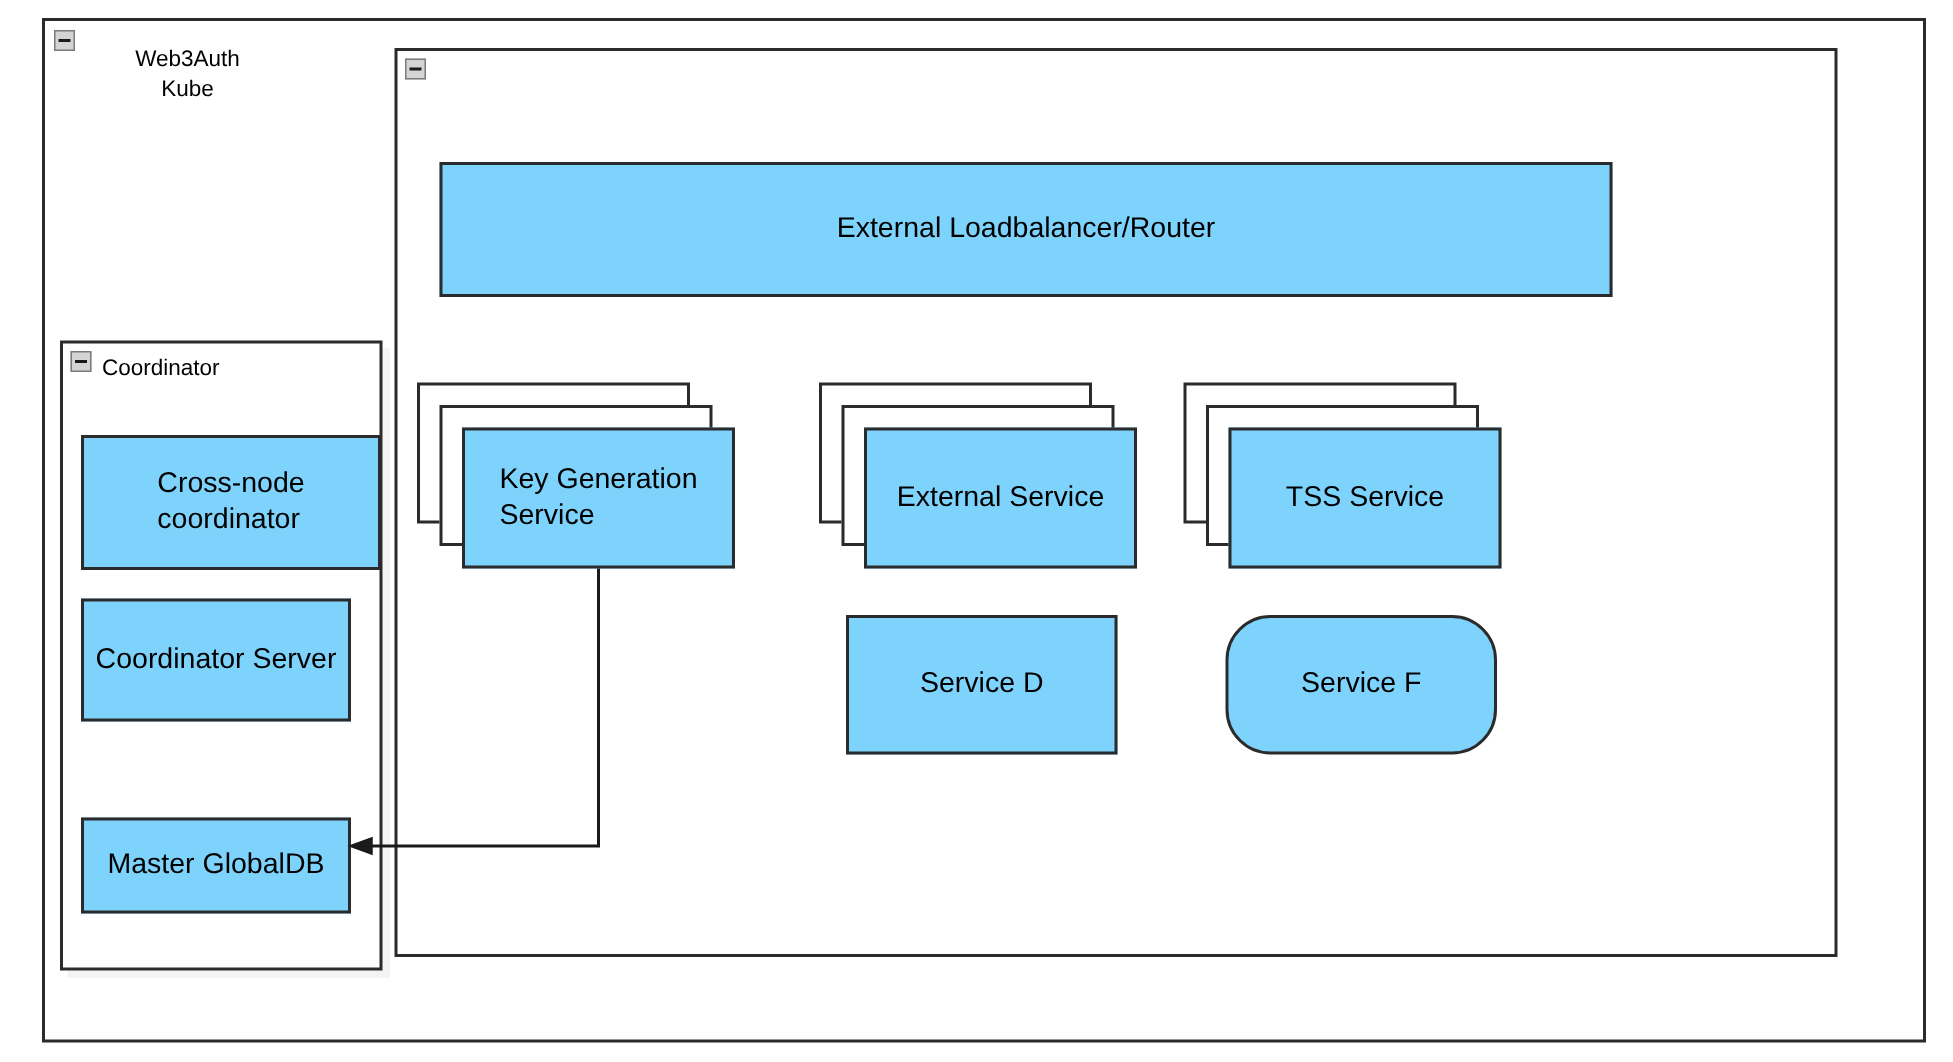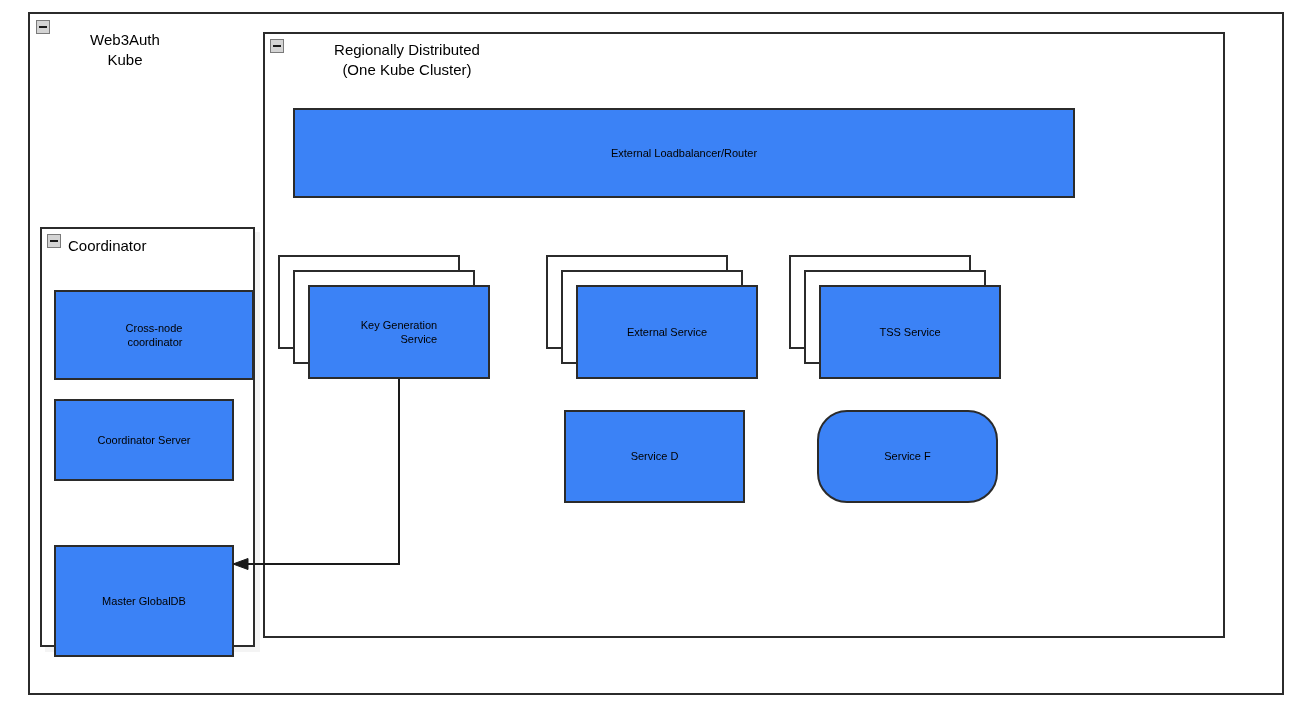--- a/index.html
+++ b/index.html
@@ -23,26 +23,26 @@
   .frame {
     position: absolute;
     box-sizing: border-box;
     border: 2px solid #2b2b2b;
     background: #ffffff;
   }
   .node-box {
     position: absolute;
     box-sizing: border-box;
     border: 2px solid #2b2b2b;
-    background: #3b82f6;
+    background: #7dd3fc;
     display: flex;
     align-items: center;
     justify-content: center;
-    text-align: right;
-    font-size: 11px;
+    text-align: left;
+    font-size: 19px;
     color: #000000;
     line-height: 1.28;
   }
   .stack-shadow {
     position: absolute;
     box-sizing: border-box;
     border: 2px solid #2b2b2b;
     background: #ffffff;
   }
 
@@ -108,22 +108,20 @@
 
   <div class="frame-title" style="left:55px; top:30px; width:140px;">Web3Auth
 Kube</div>
 
   <div class="frame" style="left:263px; top:32px; width:962px; height:606px;"></div>
 
   <div class="collapse-icon" style="left:270px; top:39px;">
     <span class="bar"></span>
   </div>
 
-  <div class="frame-title" style="left:292px; top:40px; width:230px;">Regionally Distributed
-(One Kube Cluster)</div>
 
   <div class="node-box" style="left:293px; top:108px; width:782px; height:90px;">
     <span>External Loadbalancer/Router</span>
   </div>
 
   <div class="stack-shadow" style="left:278px; top:255px; width:182px; height:94px;"></div>
   <div class="stack-shadow" style="left:293px; top:270px; width:182px; height:94px;"></div>
   <div class="node-box" style="left:308px; top:285px; width:182px; height:94px; white-space:pre-line;">
     <span>Key Generation
 Service</span>
@@ -161,21 +159,21 @@
 
   <div class="node-box" style="left:54px; top:290px; width:200px; height:90px; white-space:pre-line;">
     <span>Cross-node
 coordinator</span>
   </div>
 
   <div class="node-box" style="left:54px; top:399px; width:180px; height:82px;">
     <span>Coordinator Server</span>
   </div>
 
-  <div class="node-box" style="left:54px; top:545px; width:180px; height:112px;">
+  <div class="node-box" style="left:54px; top:545px; width:180px; height:64px;">
     <span>Master GlobalDB</span>
   </div>
 
   <svg id="connectors" viewBox="0 0 1302 708">
     <g>
       <path d="M 399 379 L 399 564 L 240 564" fill="none" stroke="#1a1a1a" stroke-width="2"></path>
       <path d="M 233 564 L 248 558.5 L 248 569.5 Z" fill="#1a1a1a" stroke="#1a1a1a" stroke-width="1"></path>
     </g>
   </svg>
 

